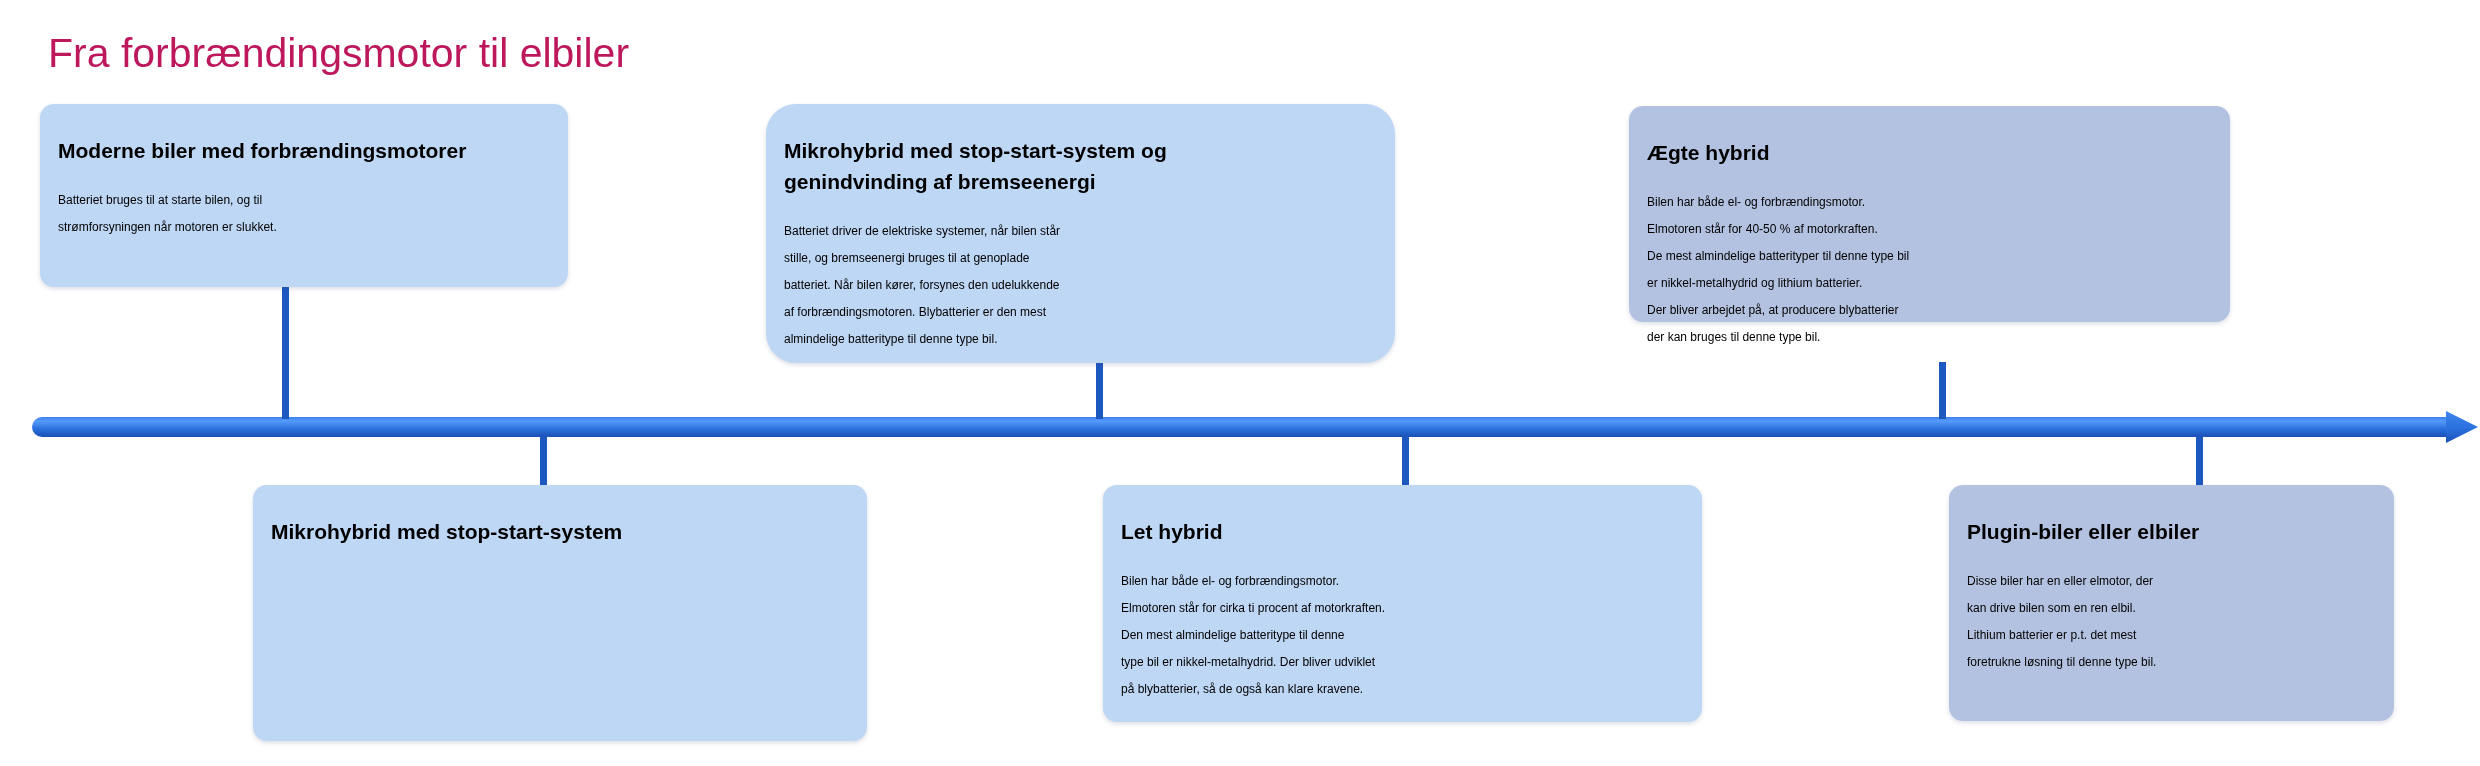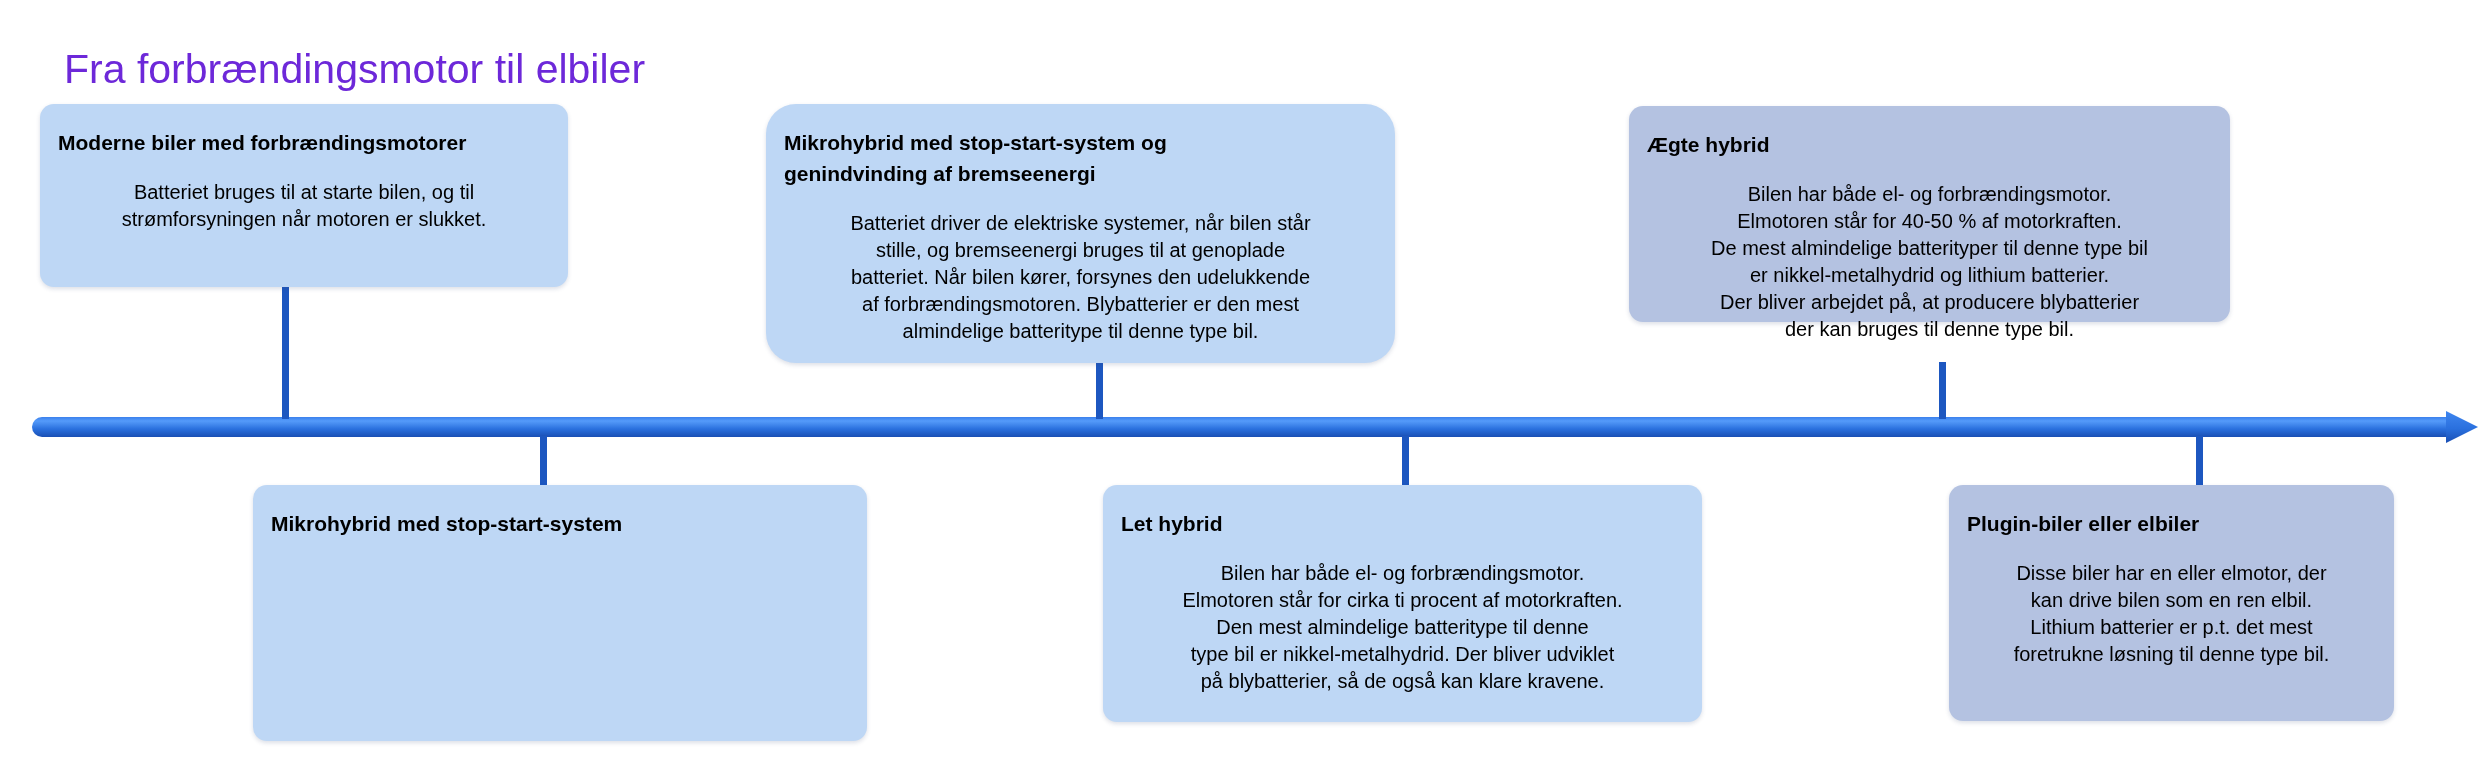--- a/index.html
+++ b/index.html
@@ -5,42 +5,41 @@
   html,body{margin:0;padding:0;background:#ffffff;}
   .canvas{
     position:relative;
     width:2480px;height:766px;
     background:#ffffff;
     font-family:"Liberation Sans","DejaVu Sans",sans-serif;
     color:#000;
     overflow:hidden;
   }
   .slide-title{
-    position:absolute;left:48px;top:30px;margin:16px;
-    font-size:41px;font-weight:400;line-height:46px;color:#6d28d9;
+    position:absolute;left:48px;top:30px;margin:0;
+    font-size:41px;font-weight:400;line-height:46px;color:#be185d;
     white-space:pre;
   }
   
   .card{
     position:absolute;
     border-radius:14px;
     padding:15px 18px 16px 18px;
     box-sizing:border-box;
     box-shadow:0 2px 4px rgba(60,80,120,0.18);
   }
   .card h2{
-    margin:8px 0 21px 0;
+    margin:16px 0 21px 0;
     font-size:21px;font-weight:700;line-height:31px;
     white-space:pre-wrap;
   }
   .card p{
-    margin:8px;
-    font-size:20px;font-weight:400;line-height:27px;
+    margin:0;
+    font-size:12px;font-weight:400;line-height:27px;
     white-space:pre-wrap;
-    text-align:center;
   }
   .card.c1{left:40px;  top:104px;width:528px;height:183px;}
   .card.c2{left:766px; top:104px;width:629px;height:259px;}
   .card.c3{left:1629px;top:106px;width:601px;height:216px;}
   .card.c4{left:253px; top:485px;width:614px;height:256px;}
   .card.c5{left:1103px;top:485px;width:599px;height:237px;}
   .card.c6{left:1949px;top:485px;width:445px;height:236px;}
   
   .timeline-bar{
     position:absolute;left:32px;top:417px;width:2418px;height:20px;

